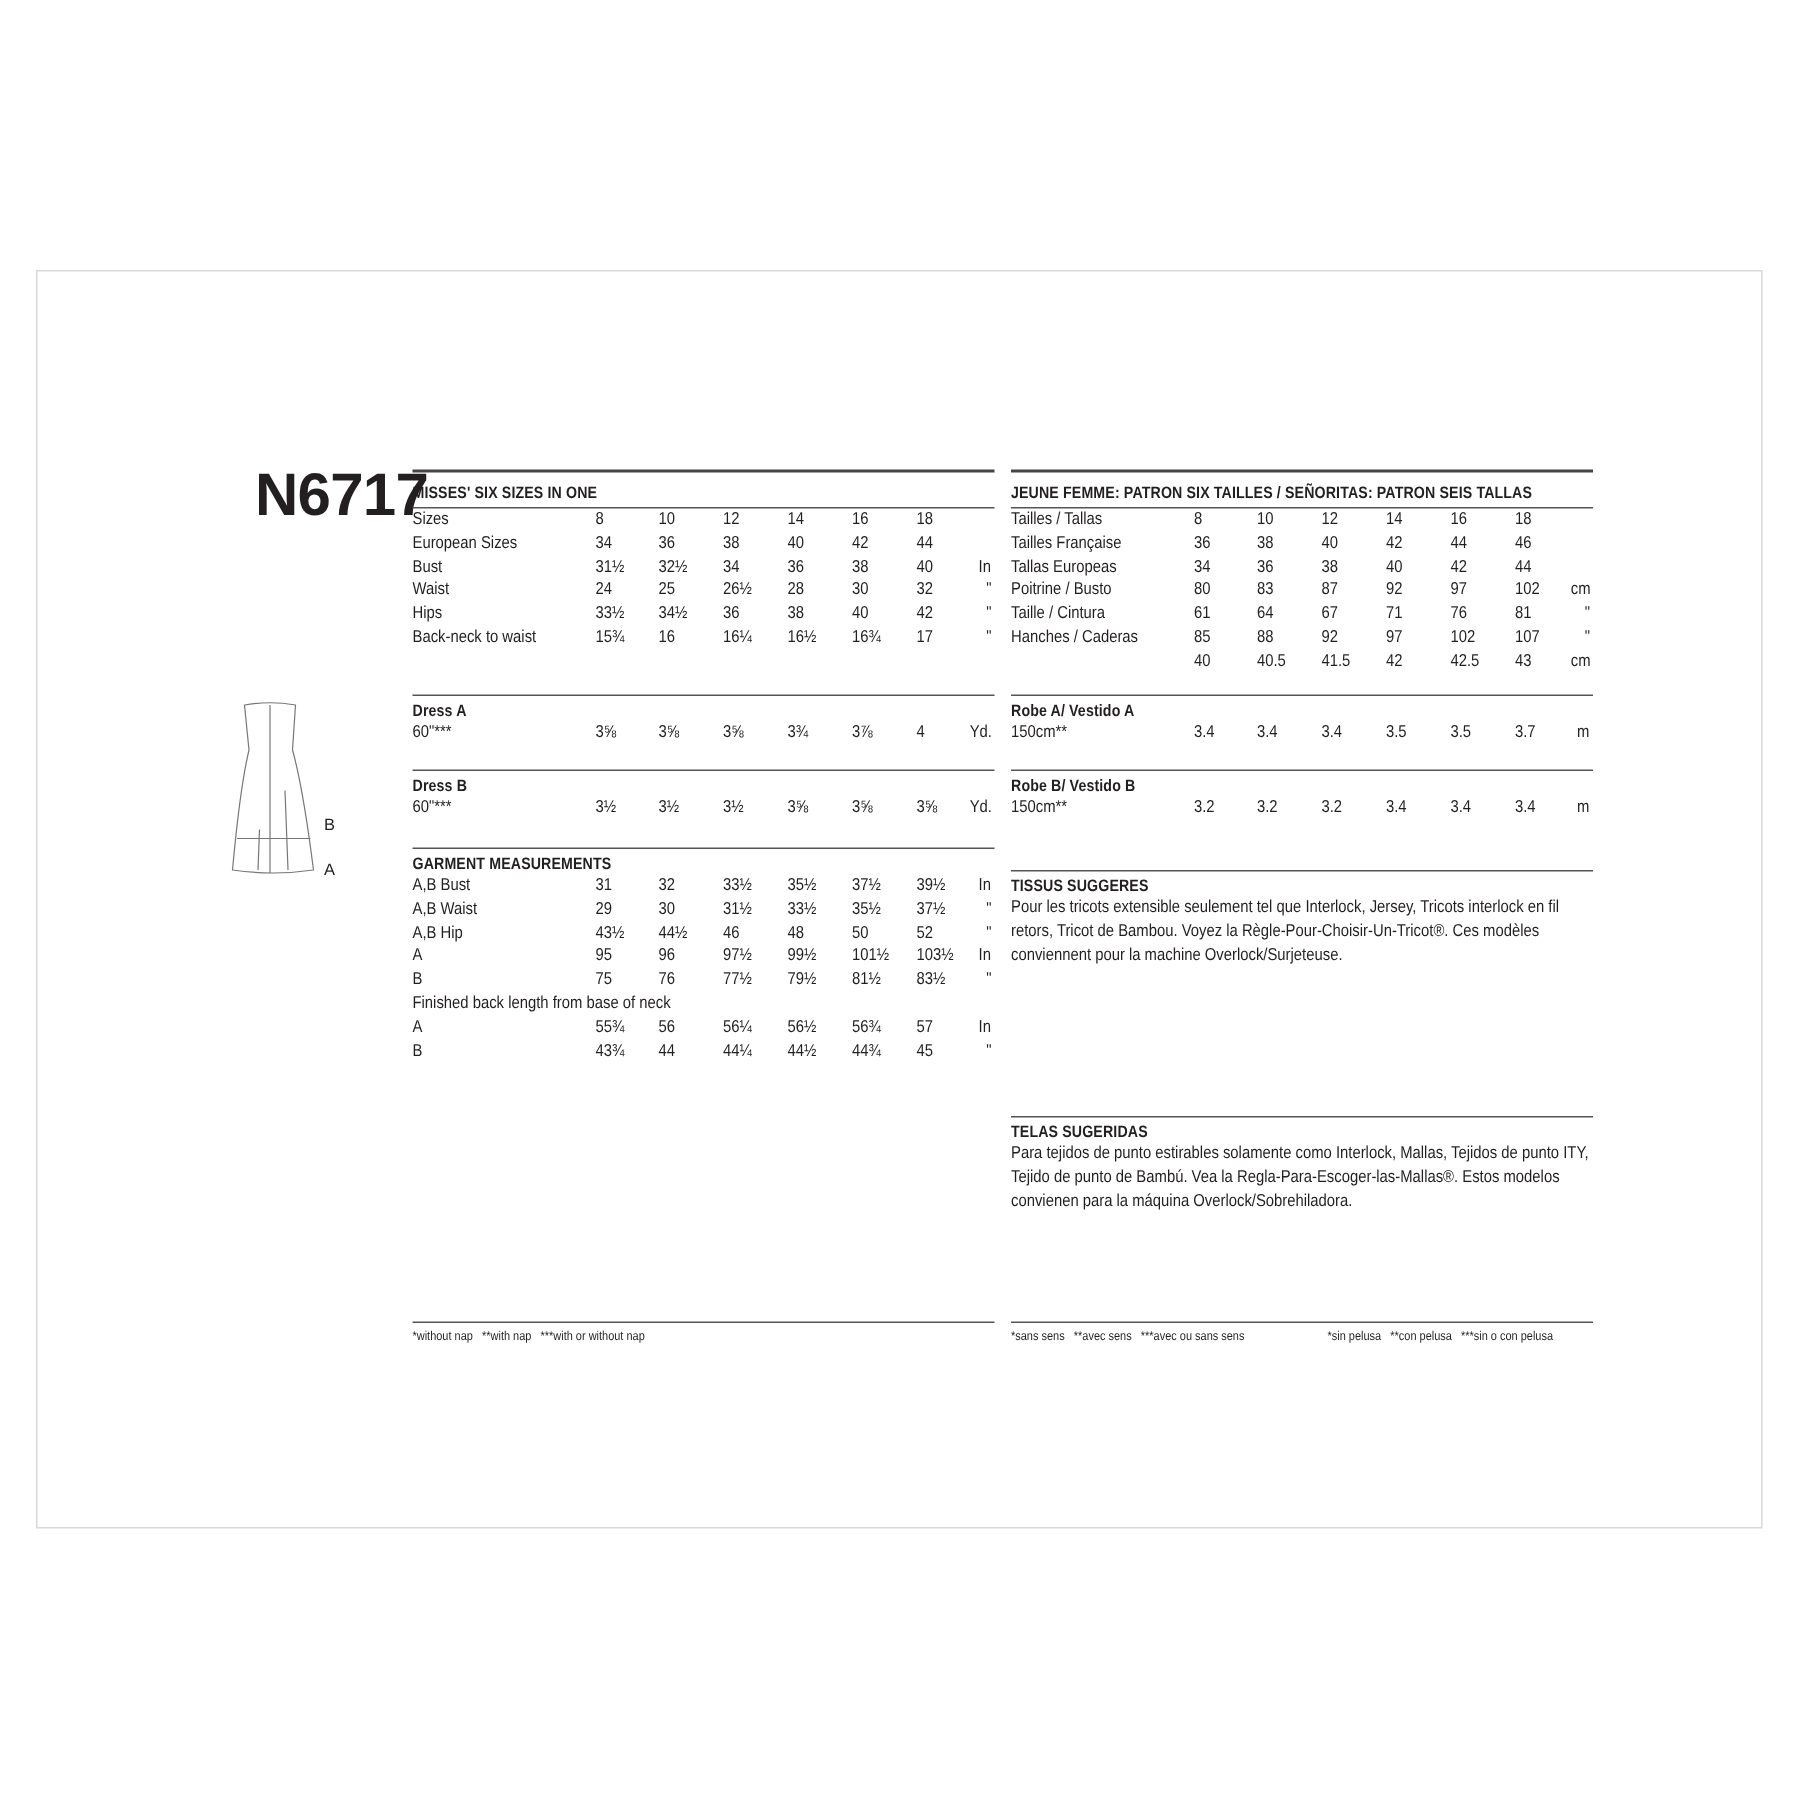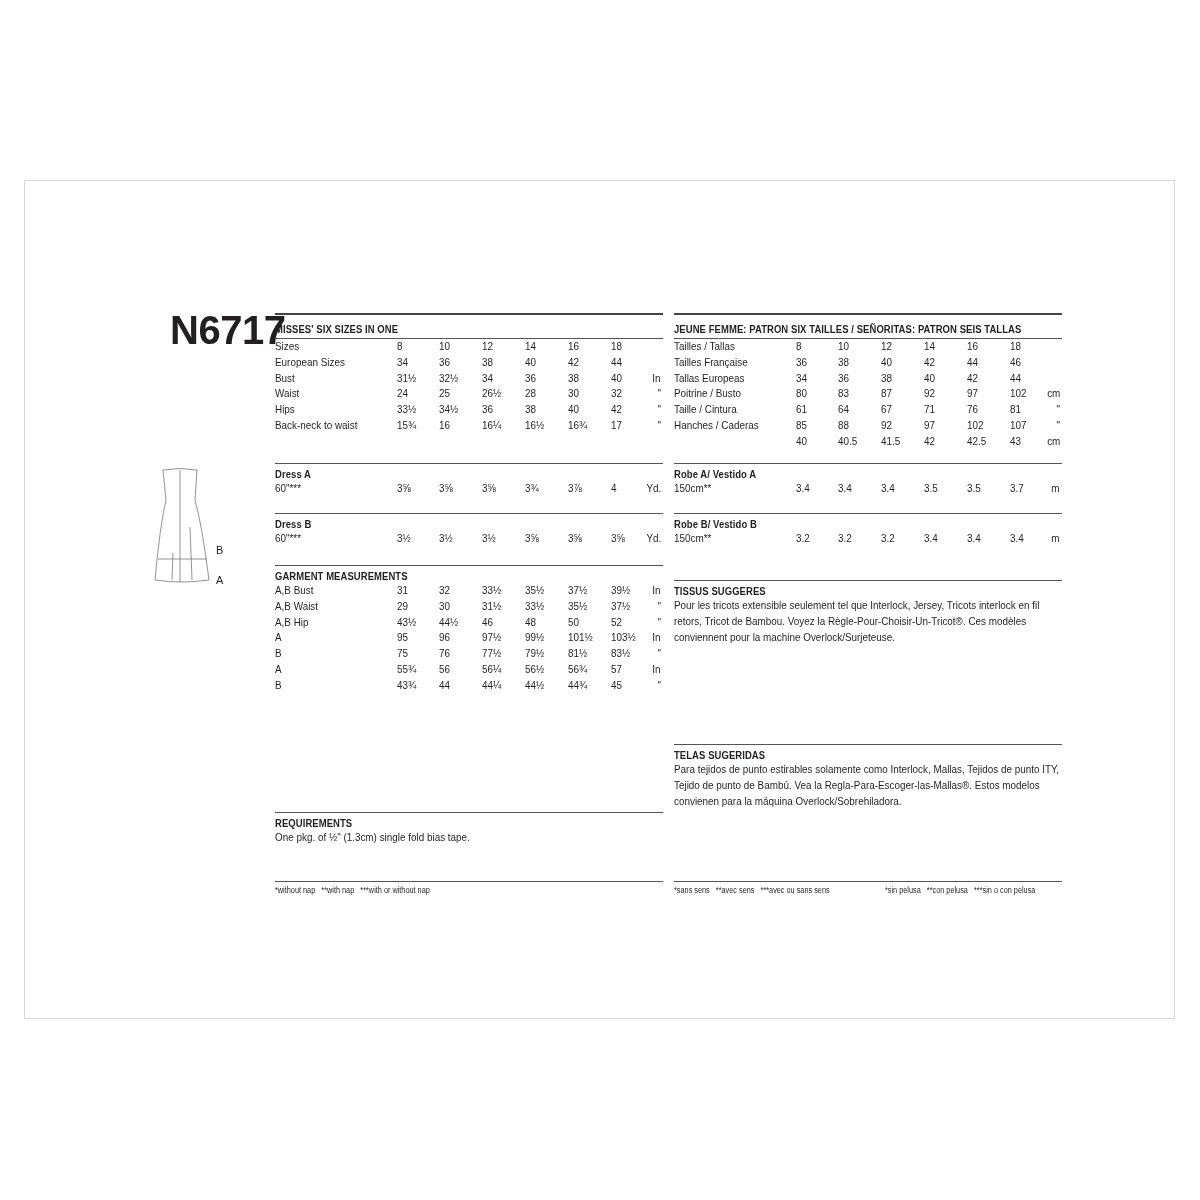--- a/index.html
+++ b/index.html
@@ -193,20 +193,23 @@
           <span class="lbl">B</span>
           <span class="v" style="left: 122px;">75</span>
           <span class="v" style="left: 164px;">76</span>
           <span class="v" style="left: 207px;">77½</span>
           <span class="v" style="left: 250px;">79½</span>
           <span class="v" style="left: 293px;">81½</span>
           <span class="v" style="left: 336px;">83½</span>
           <span class="u">"</span>
         </div>
         <div class="row">
+          <span class="lbl">Finished back length from base of neck</span>
+        </div>
+        <div class="row">
           <span class="lbl">A</span>
           <span class="v" style="left: 122px;">55¾</span>
           <span class="v" style="left: 164px;">56</span>
           <span class="v" style="left: 207px;">56¼</span>
           <span class="v" style="left: 250px;">56½</span>
           <span class="v" style="left: 293px;">56¾</span>
           <span class="v" style="left: 336px;">57</span>
           <span class="u">In</span>
         </div>
         <div class="row">
@@ -216,25 +219,20 @@
           <span class="v" style="left: 207px;">44¼</span>
           <span class="v" style="left: 250px;">44½</span>
           <span class="v" style="left: 293px;">44¾</span>
           <span class="v" style="left: 336px;">45</span>
           <span class="u">"</span>
         </div>
       </div>
   </div>
 
 
-  <div class="sect" style="top:499px;">
-    <div class="rule"></div>
-    <div class="hdr" style="margin-top:3px;">REQUIREMENTS</div>
-    <div class="para">One pkg. of ½" (1.3cm) single fold bias tape.</div>
-  </div>
 
   <div class="sect" style="top:568px;">
     <div class="rule"></div>
     <div class="footnote">*without nap   **with nap   ***with or without nap</div>
   </div>
 </div>
 
 <div class="col right">
   <div class="rule-thick"></div>
   <div class="hdr">JEUNE FEMME: PATRON SIX TAILLES / SEÑORITAS: PATRON SEIS TALLAS</div>

